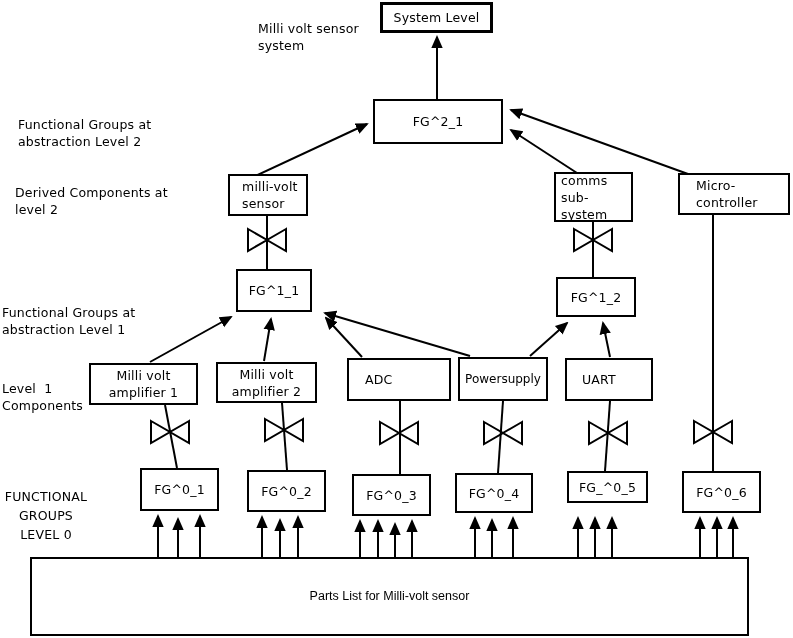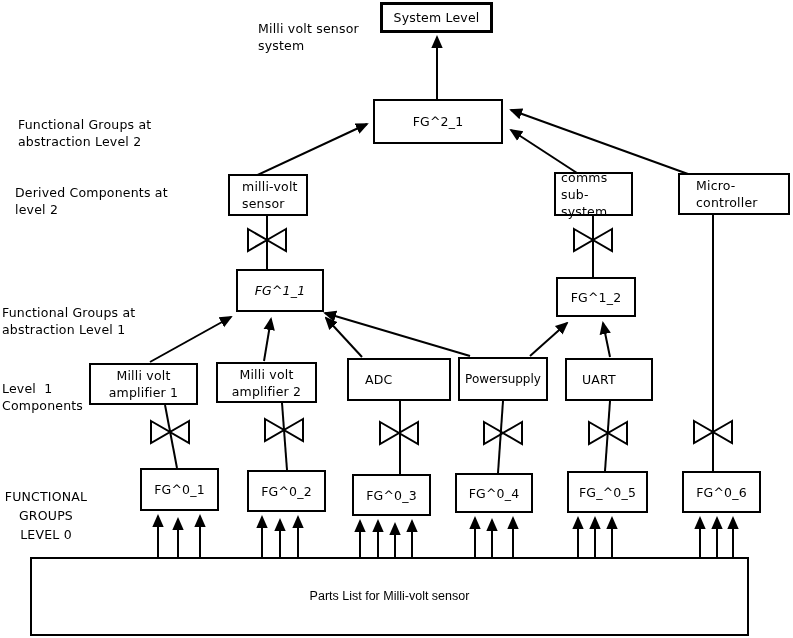--- a/index.html
+++ b/index.html
@@ -32,34 +32,34 @@
     font-size:12.5px;
     line-height:17px;
     letter-spacing:0.2px;
     white-space:pre-wrap;
     margin-top:16px;
   }
   
   .n-system{left:380px;top:2px;width:113px;height:31px;border-width:3px;}
   .n-fg2-1{left:373px;top:99px;width:130px;height:45px;}
   .n-sensor{left:228px;top:174px;width:80px;height:42px;padding-left:12px;}
-  .n-comms{left:554px;top:172px;width:79px;height:44px;padding-left:5px;}
+  .n-comms{left:554px;top:172px;width:79px;height:50px;padding-left:5px;}
   .n-micro{left:678px;top:173px;width:112px;height:42px;padding-left:16px;}
-  .n-fg1-1{left:236px;top:269px;width:88px;height:43px;font-style:italic;}
+  .n-fg1-1{left:236px;top:269px;width:76px;height:43px;}
   .n-fg1-2{left:556px;top:277px;width:80px;height:40px;}
   .n-amp1{left:89px;top:363px;width:109px;height:42px;}
   .n-amp2{left:216px;top:362px;width:101px;height:41px;}
   .n-adc{left:347px;top:358px;width:104px;height:43px;padding-left:16px;}
   .n-power{left:458px;top:357px;width:90px;height:44px;font-size:12px;letter-spacing:0;}
   .n-uart{left:565px;top:358px;width:88px;height:43px;padding-left:15px;}
   .n-fg0-1{left:140px;top:468px;width:79px;height:43px;}
   .n-fg0-2{left:247px;top:470px;width:79px;height:42px;}
   .n-fg0-3{left:352px;top:474px;width:79px;height:42px;}
   .n-fg0-4{left:455px;top:473px;width:78px;height:40px;}
-  .n-fg0-5{left:567px;top:471px;width:81px;height:42px;}
+  .n-fg0-5{left:567px;top:471px;width:81px;height:32px;}
   .n-fg0-6{left:682px;top:471px;width:79px;height:42px;}
   .n-parts{left:30px;top:557px;width:719px;height:79px;font-family:"Liberation Sans",sans-serif;font-size:12.5px;letter-spacing:0;}
   
   .sl-title{left:258px;top:4px;}
   .sl-fg-l2{left:18px;top:100px;}
   .sl-dc-l2{left:15px;top:168px;}
   .sl-fg-l1{left:2px;top:288px;}
   .sl-l1c{left:2px;top:364px;}
   .sl-fg-l0{left:0px;top:471px;width:92px;text-align:center;line-height:19px;}
 </style>

